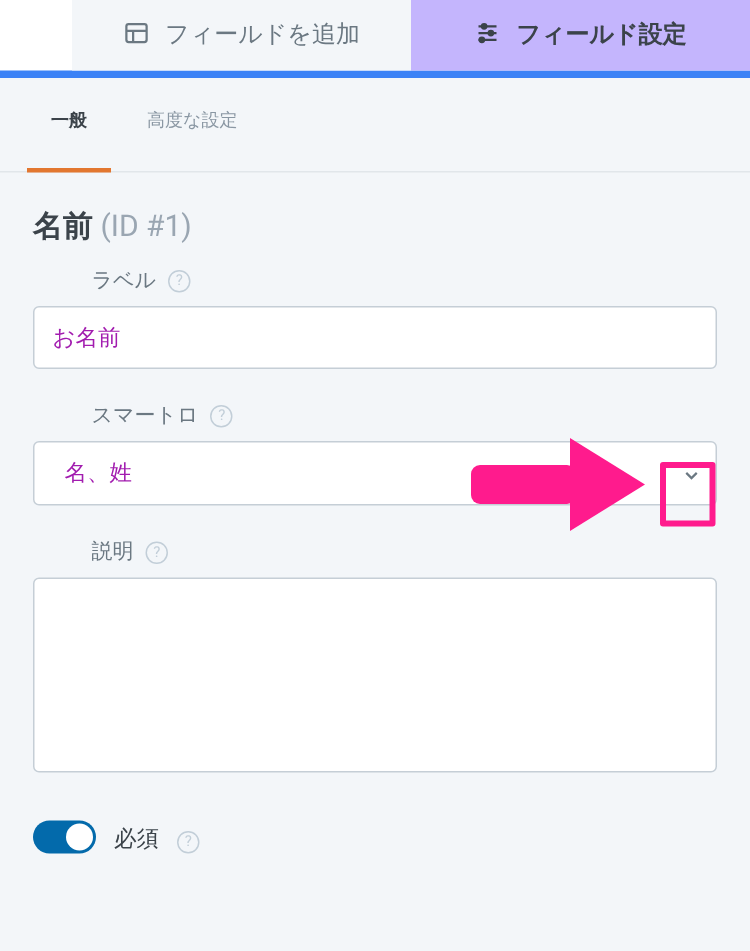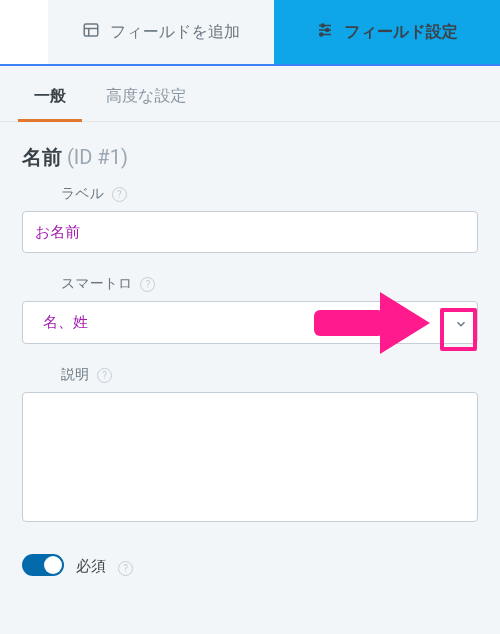--- a/index.html
+++ b/index.html
@@ -6,52 +6,52 @@
   body {
     font-family: -apple-system, BlinkMacSystemFont, "Segoe UI", Roboto, "Helvetica Neue", Arial, sans-serif;
     background: #f3f6f9;
     width: 500px;
     height: 634px;
     overflow: hidden;
     color: #444;
   }
   .top-tabs {
     display: flex;
-    height: 66px;
-    border-bottom: 2px solid #3b82f6;
+    height: 52px;
+    border-bottom: 5px solid #3b82f6;
     background: #fff;
     padding-left: 48px;
   }
   .top-tab {
     flex: 1;
     display: flex;
     align-items: center;
     justify-content: center;
     gap: 10px;
     cursor: pointer;
     font-size: 16px;
     color: #6b7882;
     background: #f3f6f9;
   }
   .top-tab.active {
-    background: #0ea5e9;
+    background: #c4b5fd;
     font-weight: 700;
     color: #3b434a;
   }
   .top-tab svg { width: 18px; height: 18px; }
 
   .sub-tabs {
     display: flex;
     padding: 8px 18px 0 18px;
     gap: 8px;
     border-bottom: 1px solid #e1e6ea;
   }
   .sub-tab {
-    padding: 12px 16px 14px 16px;
-    font-size: 16px;
+    padding: 12px 16px 25px 16px;
+    font-size: 12px;
     color: #8a97a3;
     cursor: pointer;
     position: relative;
     white-space: nowrap;
   }
   .sub-tab.active {
     color: #3b434a;
     font-weight: 700;
   }
   .sub-tab.active::after {

